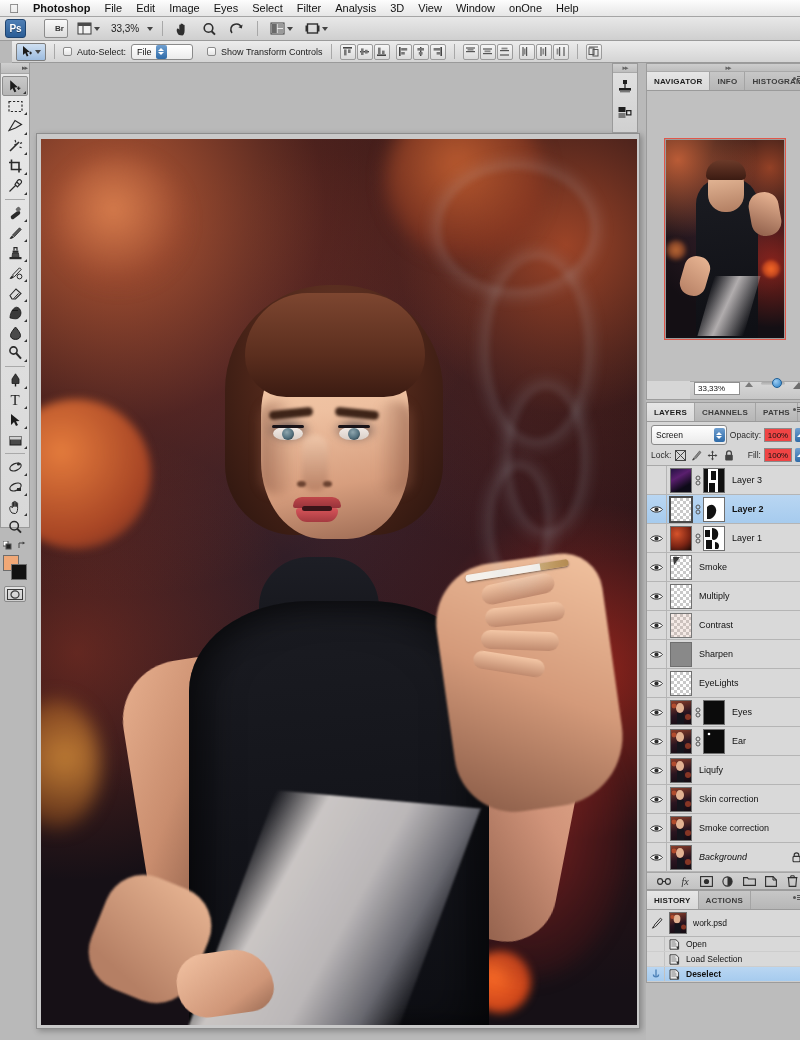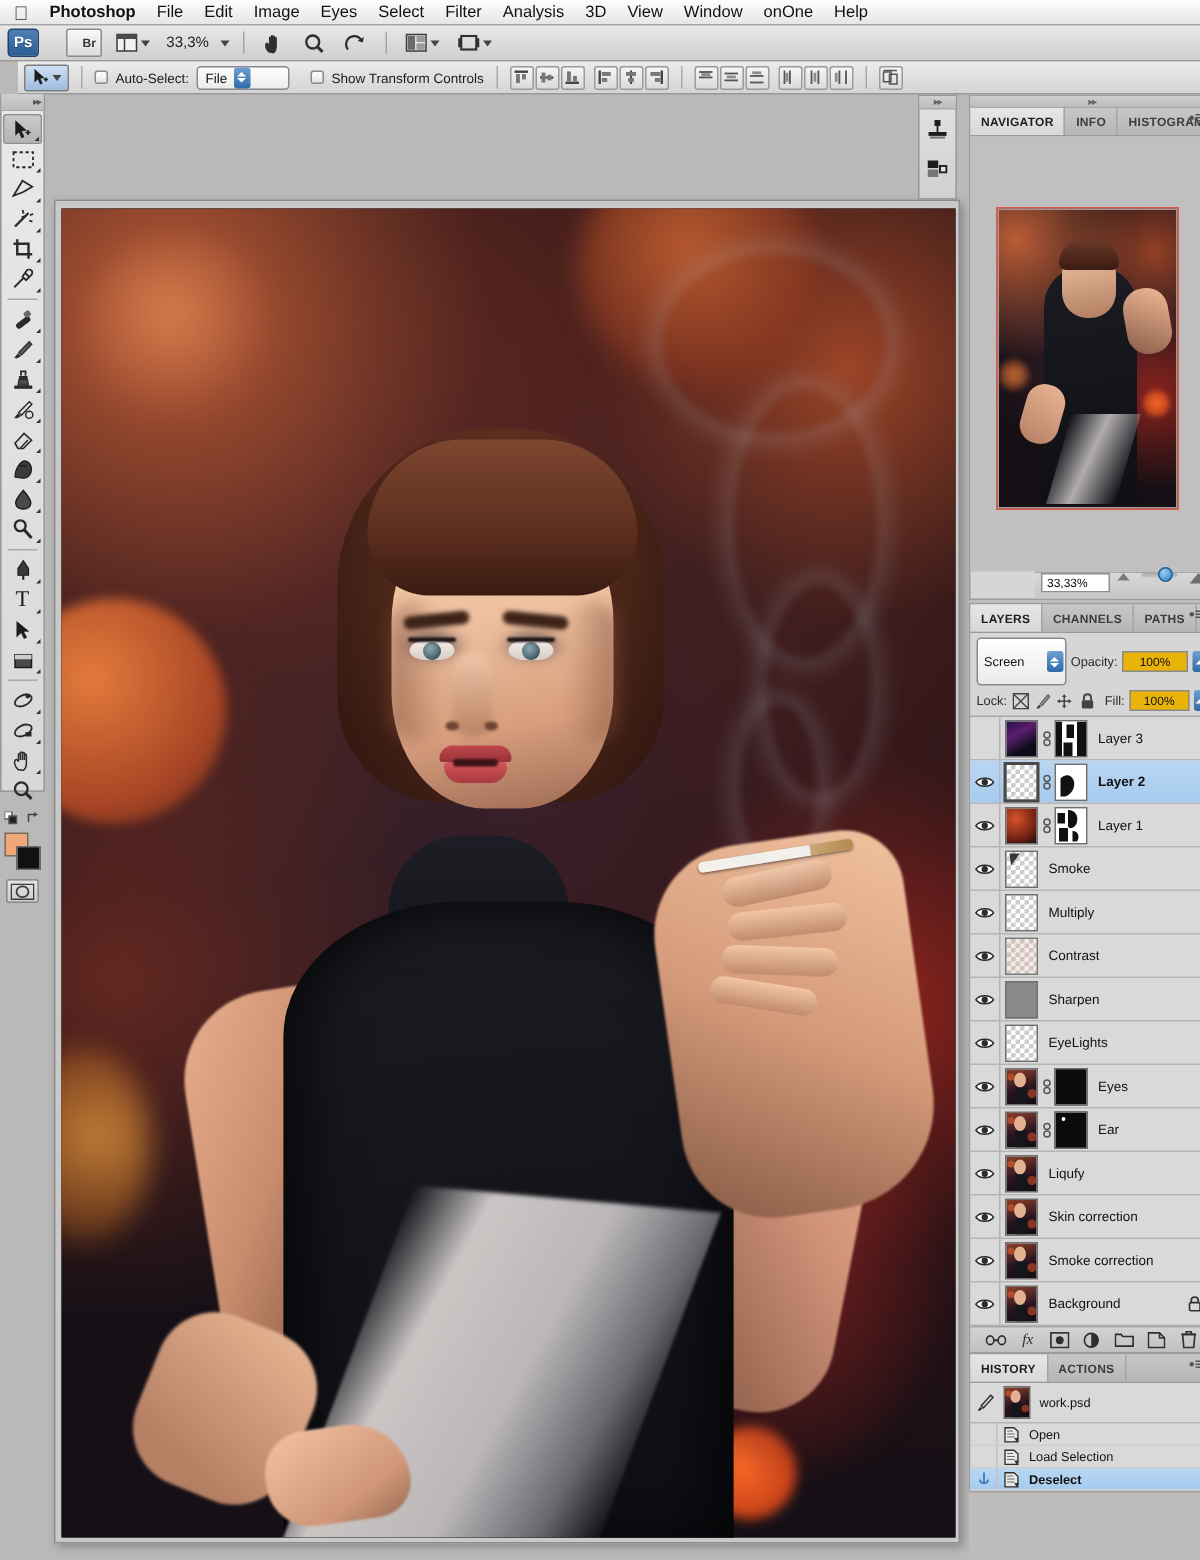--- a/index.html
+++ b/index.html
@@ -252,25 +252,25 @@
   .nav-zoomfield { width: 46px; height: 13px; background:#fff; border: 1px solid #8f8f8f;
     font-size: 8px; color:#111; display:flex;align-items:center;padding-left:3px; }
   .slider-track { flex:1; height: 3px; background: linear-gradient(#a8a8a8,#c8c8c8); border-radius: 2px; position: relative; margin: 0 3px;}
   .slider-knob { position:absolute; left: 45%; top: -4px; width: 10px; height: 10px; border-radius: 50%;
     background: radial-gradient(circle at 35% 30%, #9ccdf4, #2a7fc4); border: 1px solid #1d5e96; }
   .tri-small { width:0;height:0;border-left:4px solid transparent;border-right:4px solid transparent;border-bottom:5px solid #7a7a7a; }
   .tri-big { width:0;height:0;border-left:6px solid transparent;border-right:6px solid transparent;border-bottom:7px solid #6e6e6e; }
 
   
   .blend-row { display:flex; align-items:center; gap:3px; padding: 3px 4px 2px; background: #d6d6d6; }
-  .blend-select { flex: 1; height: 32px; border: 1px solid #8a8a8a; border-radius: 3px;
+  .blend-select { flex: 1; height: 20px; border: 1px solid #8a8a8a; border-radius: 3px;
     background: linear-gradient(#ffffff,#eaeaea); display:flex; align-items:center; justify-content: space-between;
     padding: 0 1px 0 4px; font-size: 8.5px; color: #111; }
   .lbl-sm { font-size: 8.5px; color: #2a2a2a; white-space: nowrap; }
-  .numfield { width: 44px; height: 14px; border: 1px solid #8a8a8a; background: #eab308;
+  .numfield { width: 28px; height: 14px; border: 1px solid #8a8a8a; background: #ef4444;
     font-size: 8px; color:#111; display:flex;align-items:center;justify-content:center; }
   .numspin { width: 10px; height: 14px; background: linear-gradient(#6f9fd0,#2f6ba8); border-radius: 2px;
     display:flex;flex-direction:column;align-items:center;justify-content:center;gap:1px; }
   .lock-row { display:flex; align-items:center; gap:3px; padding: 1px 4px 3px; background:#d6d6d6;
     border-bottom: 1px solid #a8a8a8; }
   .lock-ic { width: 13px; height: 13px; display:flex;align-items:center;justify-content:center; color:#333; }
 
   .layer-list { background: #d9d9d9; }
   .layer-row { display: flex; align-items: center; height: 29px; border-bottom: 1px solid #b5b5b5; position: relative; }
   .layer-row.selected { background: linear-gradient(#b9d6f2,#a6cbee); }
@@ -280,21 +280,21 @@
   .thumb.checker {
     background-image:
       linear-gradient(45deg, #c9c9c9 25%, transparent 25%, transparent 75%, #c9c9c9 75%),
       linear-gradient(45deg, #c9c9c9 25%, #fff 25%, #fff 75%, #c9c9c9 75%);
     background-size: 6px 6px; background-position: 0 0, 3px 3px;
   }
   .link-ic { width: 9px; display:flex;align-items:center;justify-content:center; margin: 0 1px; }
   .mask-thumb { width: 22px; height: 25px; border: 1px solid #6f6f6f; background:#fff; flex:none; }
   .layer-name { font-size: 9px; color: #111; margin-left: 7px; white-space: nowrap; overflow: hidden; }
   .layer-row.selected .layer-name { font-weight: bold; }
-  .layer-name.italic { }
+  .layer-name.italic { font-style: italic; }
   .lock-badge { position:absolute; right: 8px; top: 9px; color:#3a3a3a; }
   .thumb-sel { outline: 2px solid #4a4a4a; outline-offset: -1px; }
 
   .panel-footer { height: 17px; background: linear-gradient(#d2d2d2,#c2c2c2); border-top: 1px solid #a6a6a6;
     display: flex; align-items: center; justify-content: space-around; padding: 0 6px; }
   .foot-ic { width: 14px; height: 13px; display:flex;align-items:center;justify-content:center; color:#2f2f2f; font-size:9px; }
 
   
   .hist-list { background: #d9d9d9; }
   .hist-head { display:flex; align-items:center; height: 27px; border-bottom: 1px solid #b5b5b5; }

